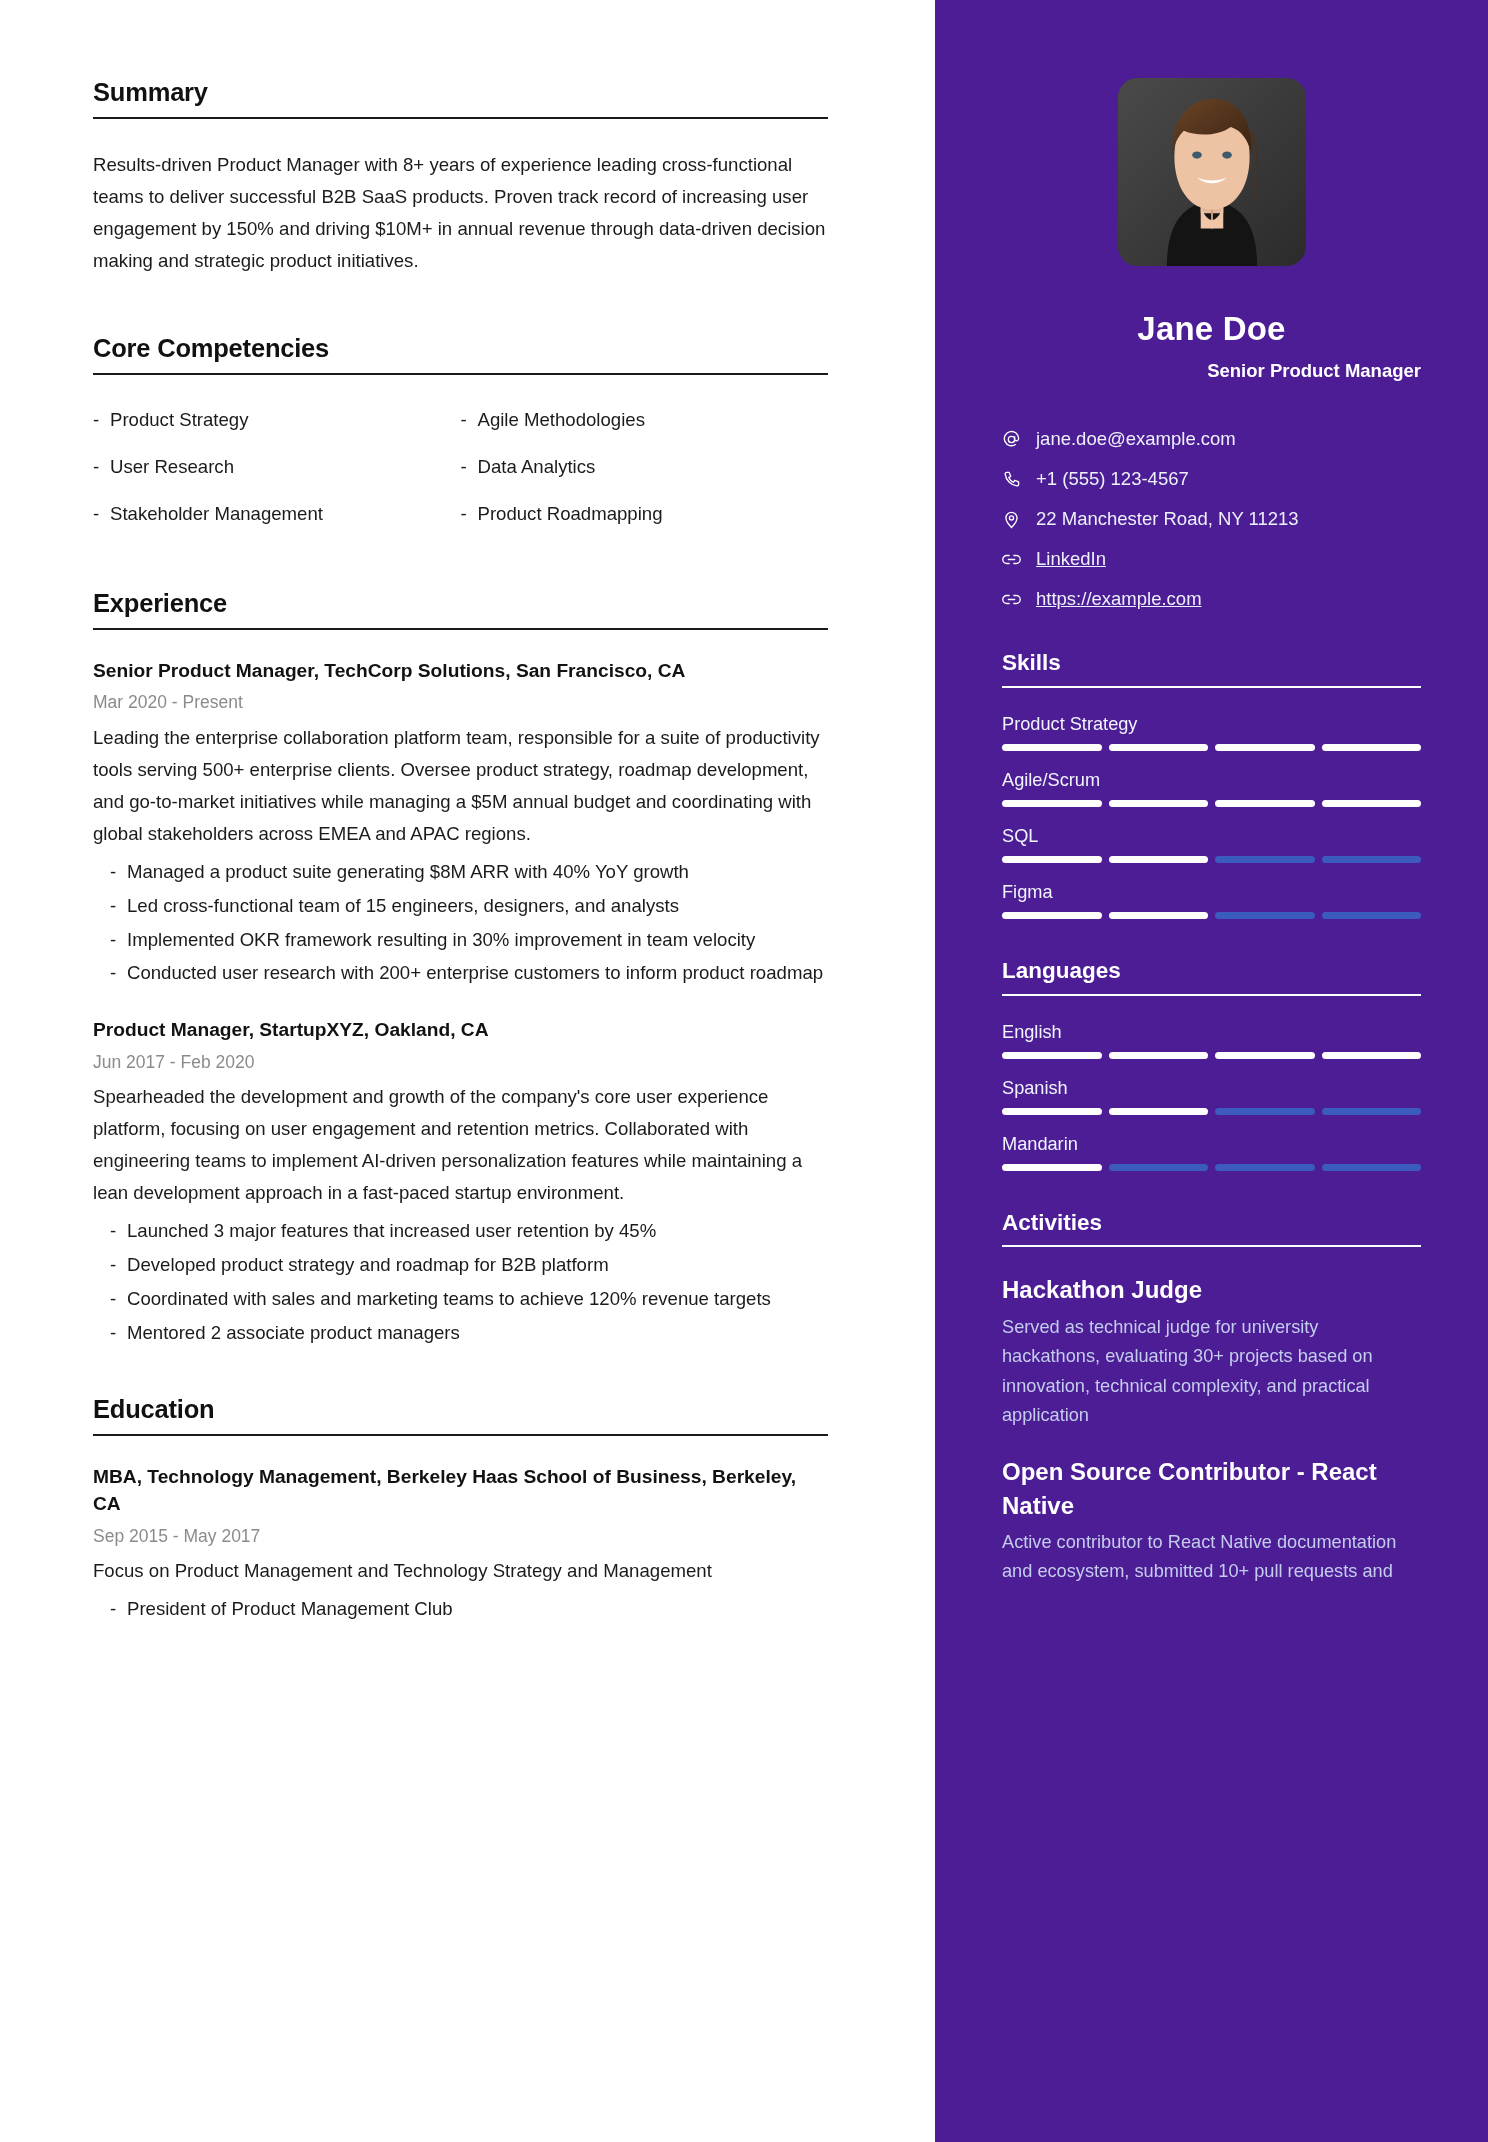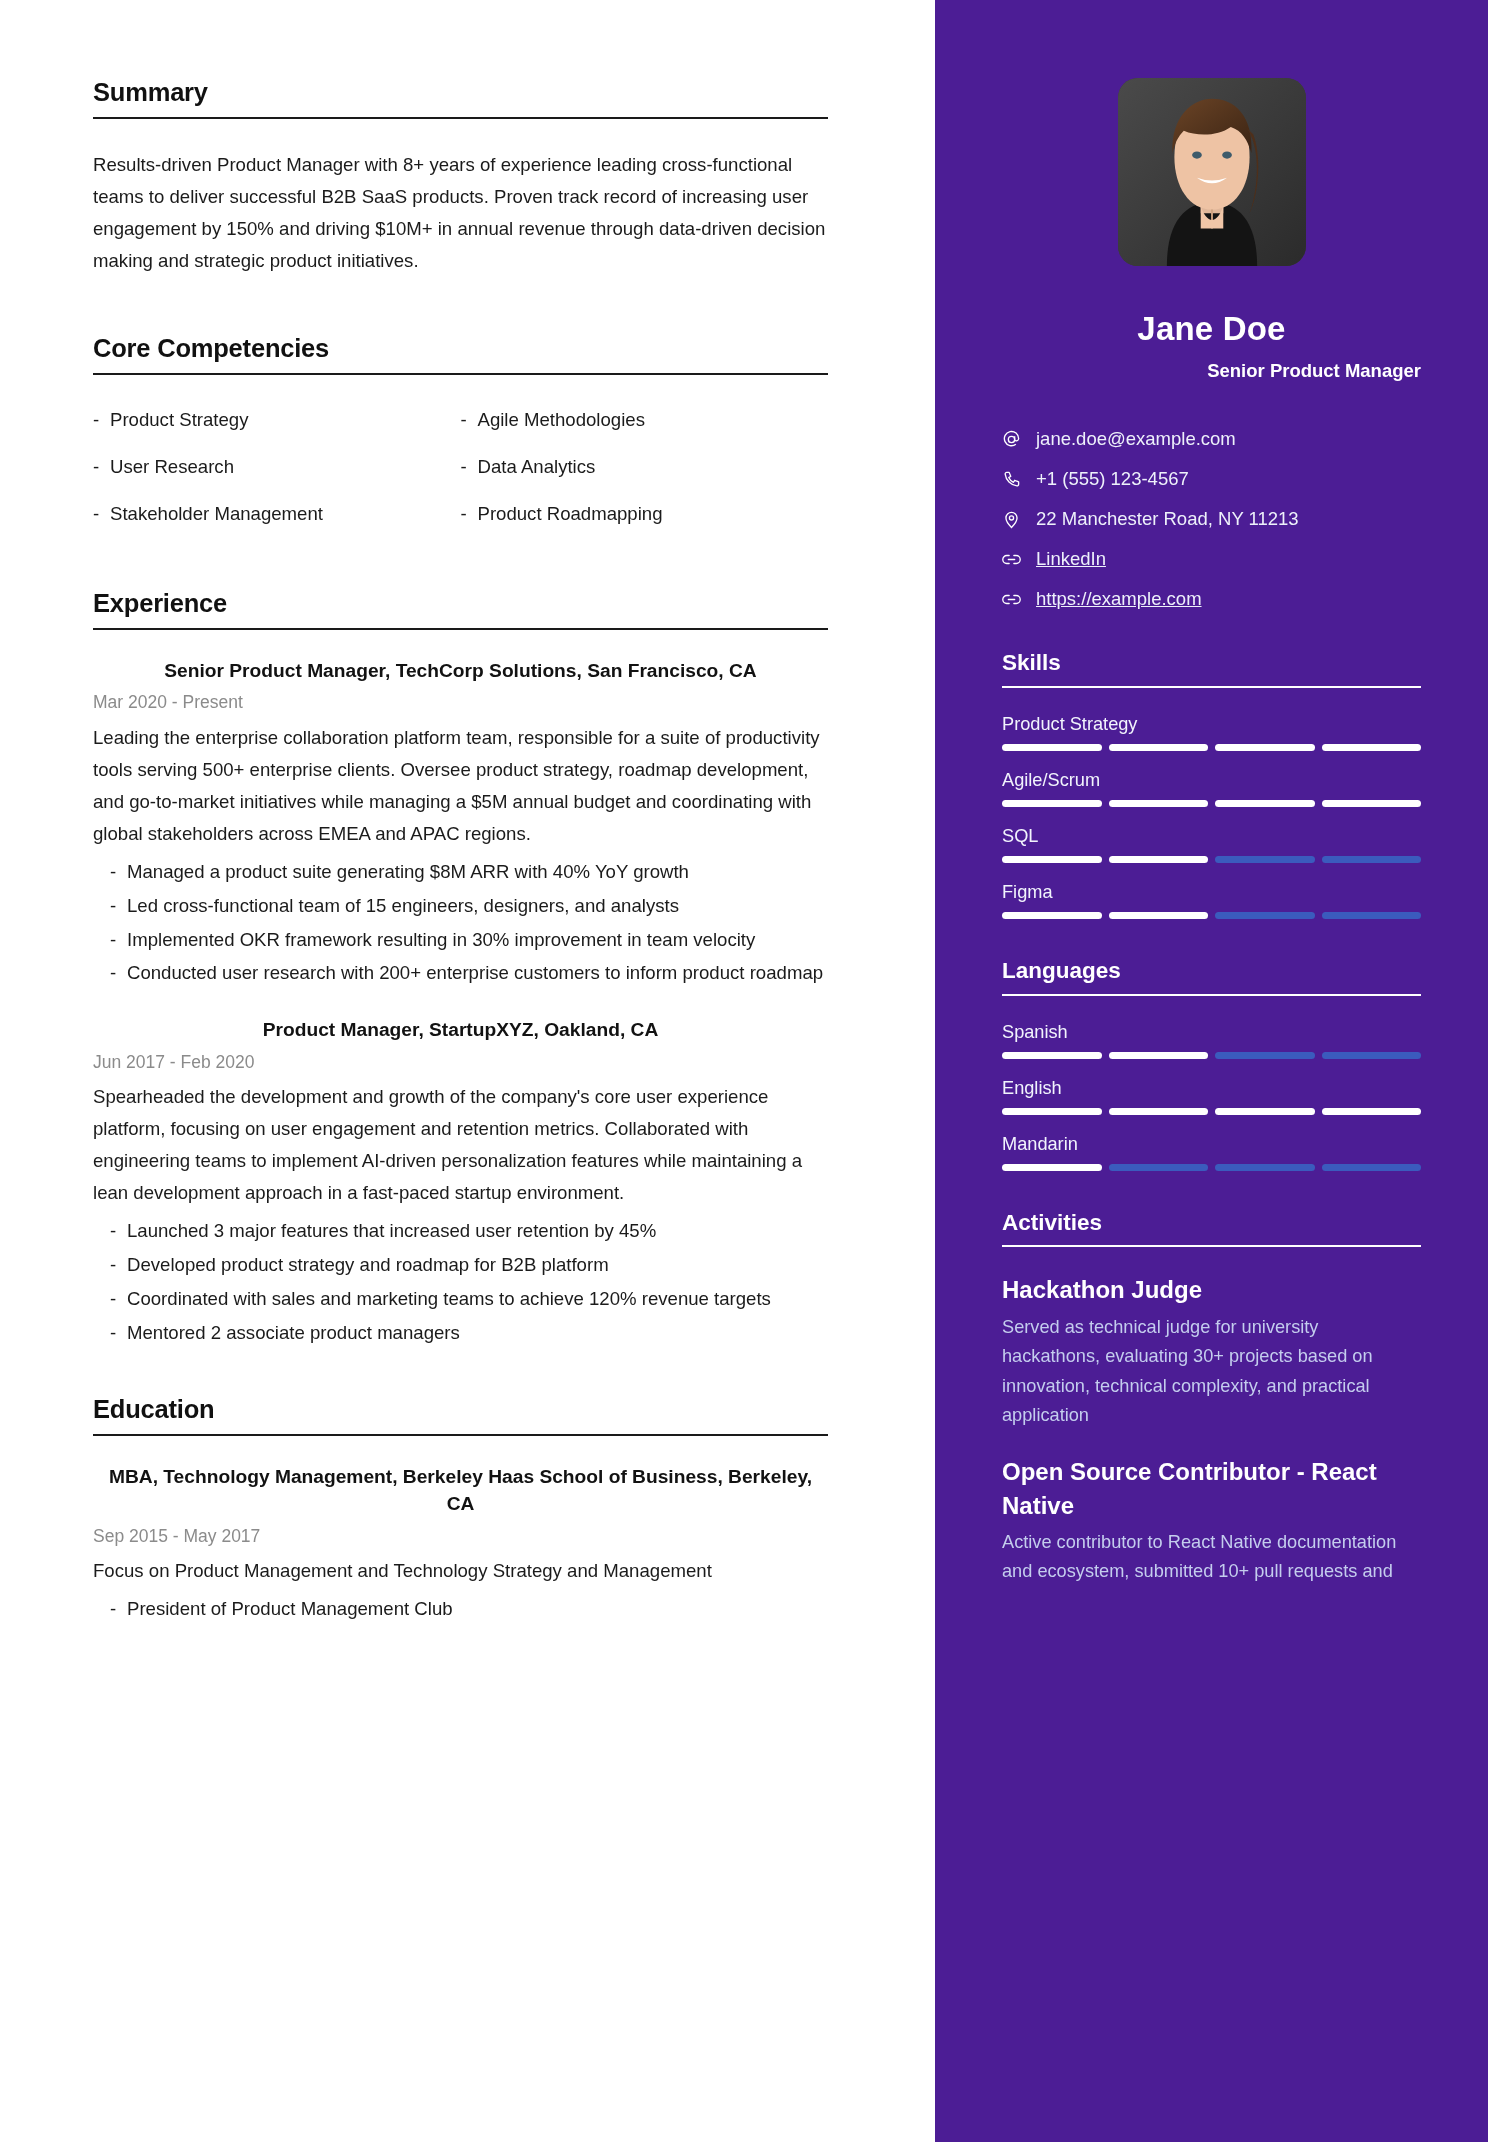--- a/index.html
+++ b/index.html
@@ -63,21 +63,20 @@
   }
   .comp-item .dash { width: 17px; flex: none; }
 
   
   .entry { margin-top: 27px; }
   .entry-title {
     font-size: 19.2px;
     font-weight: bold;
     color: #121212;
     line-height: 1.42;
-    text-align: center;
   }
   .entry-date {
     font-size: 17.5px;
     color: #8b8b8b;
     margin-top: 6px;
     line-height: 1.4;
   }
   .entry-desc {
     font-size: 18.6px;
     line-height: 1.72;
@@ -443,35 +442,35 @@
             </div>
         </div>
       </div>
     </section>
 
     <section class="side-sec">
       <h3 class="side-title">Languages</h3>
       <div class="side-rule"></div>
       <div class="meter-group">
         <div class="meter">
+          <div class="meter-label">English</div>
+          <div class="meter-bars">
+              <span class="seg on"></span>
+              <span class="seg on"></span>
+              <span class="seg on"></span>
+              <span class="seg on"></span>
+            </div>
+        </div>
+        <div class="meter">
           <div class="meter-label">Spanish</div>
           <div class="meter-bars">
               <span class="seg on"></span>
               <span class="seg on"></span>
               <span class="seg"></span>
               <span class="seg"></span>
-            </div>
-        </div>
-        <div class="meter">
-          <div class="meter-label">English</div>
-          <div class="meter-bars">
-              <span class="seg on"></span>
-              <span class="seg on"></span>
-              <span class="seg on"></span>
-              <span class="seg on"></span>
             </div>
         </div>
         <div class="meter">
           <div class="meter-label">Mandarin</div>
           <div class="meter-bars">
               <span class="seg on"></span>
               <span class="seg"></span>
               <span class="seg"></span>
               <span class="seg"></span>
             </div>

